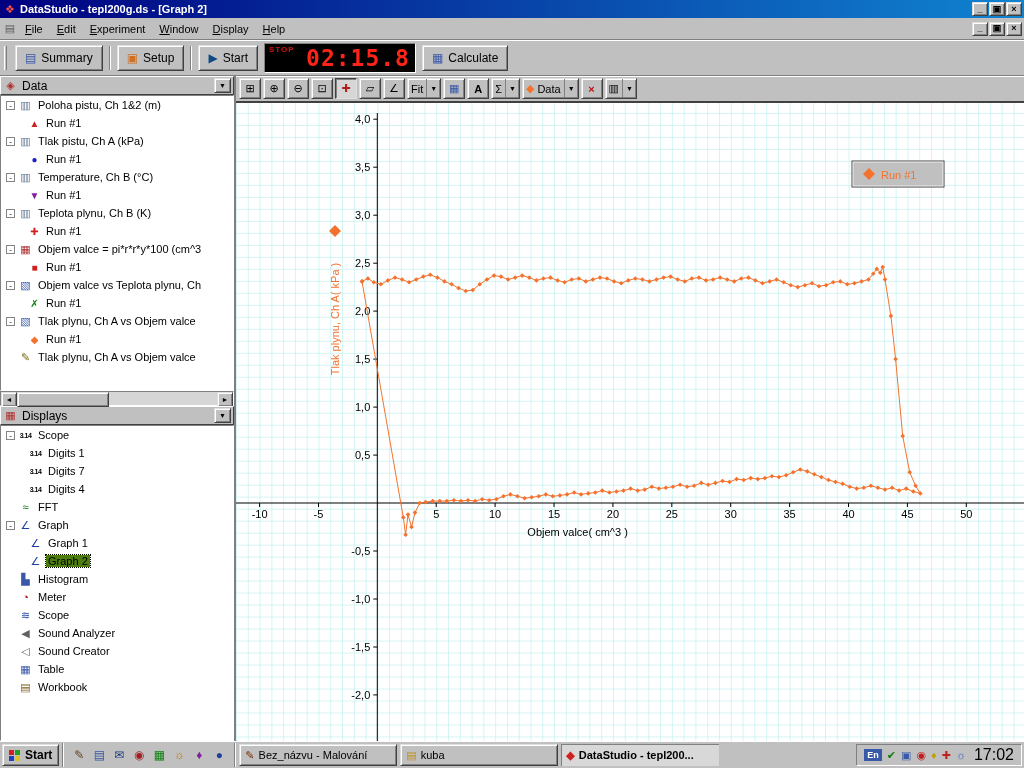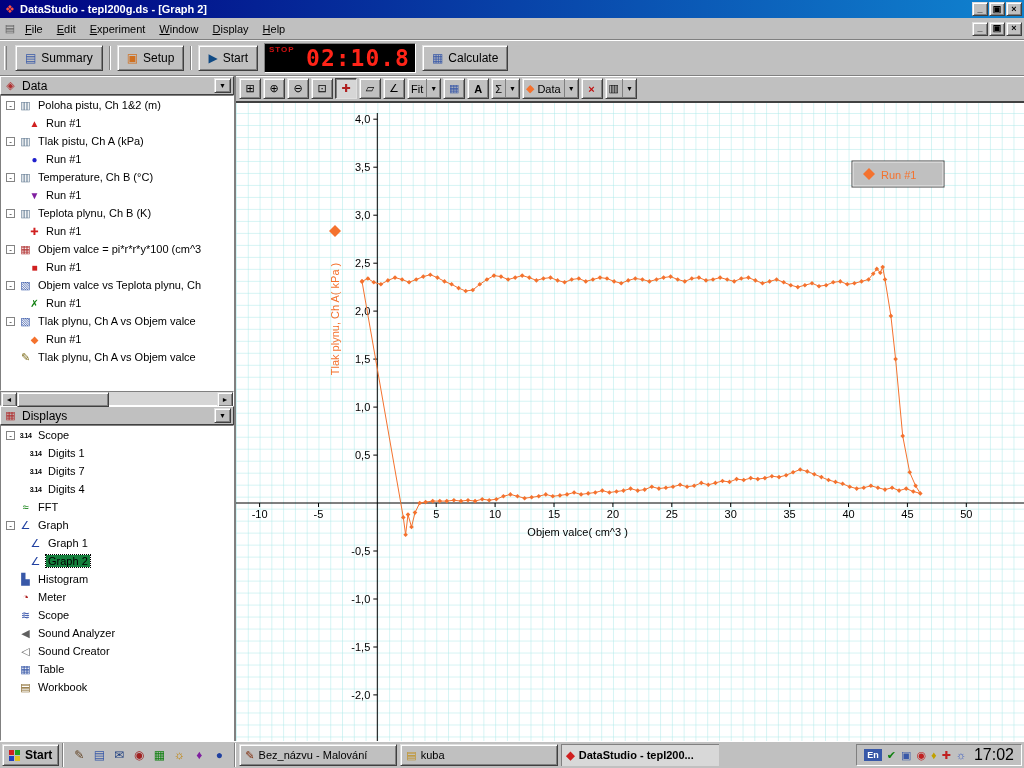--- a/index.html
+++ b/index.html
@@ -46,21 +46,21 @@
   .tree.data-tree{height:296px;flex:none}
   .tree.displays-tree{flex:1}
   .tree-row{height:18px;display:flex;align-items:center;gap:3px;padding-left:5px;white-space:nowrap}
   .tree-row.child{padding-left:27px}
   .tree-row .exp{width:9px;height:9px;border:1px solid #848484;background:#fff;font-size:8px;line-height:7px;text-align:center;flex:none}
   .tree-row .noexp{width:9px;flex:none}
   .tree-row .ticon{width:15px;text-align:center;font-size:11px;flex:none}
   .tree-row .ticon.i314{font-size:7px;font-weight:bold;letter-spacing:-0.5px}
   .tree-row .mk{width:13px;text-align:center;font-size:10px;flex:none}
   .tree-row .lbl{padding:0 2px}
-  .tree-row.selected .lbl{background:#15803d;outline:1px dotted #000}
+  .tree-row.selected .lbl{background:#4d7c0f;outline:1px dotted #000}
 
   
   .hscroll{height:15px;display:flex;flex:none;background:#d6d6d6}
   .hs-btn{width:16px;height:15px;font-size:7px;display:flex;align-items:center;justify-content:center}
   .hs-track{flex:1;position:relative}
   .hs-thumb{position:absolute;left:0;top:0;width:92px;height:15px}
 
   
   .graph-panel{flex:1;display:flex;flex-direction:column;min-width:0}
   .graph-toolbar{height:25px;display:flex;align-items:center;gap:2px;padding:1px 3px;flex:none}
@@ -132,21 +132,21 @@
       <span class="bicon" style="color:#d07020">▣</span>
       <span>Setup</span>
     </span>
     <span class="sep"></span>
     <span class="tb-btn raised">
       <span class="bicon" style="color:#104a84">▶</span>
       <span>Start</span>
     </span>
     <span class="timer">
       <span class="stop">STOP</span>
-      <span class="val">02:10.8</span>
+      <span class="val">02:15.8</span>
     </span>
     <span class="tb-btn raised">
       <span class="bicon" style="color:#3858a8">▦</span>
       <span>Calculate</span>
     </span>
   </div>
 
   <div class="content">
 
     <div class="sidebar">

